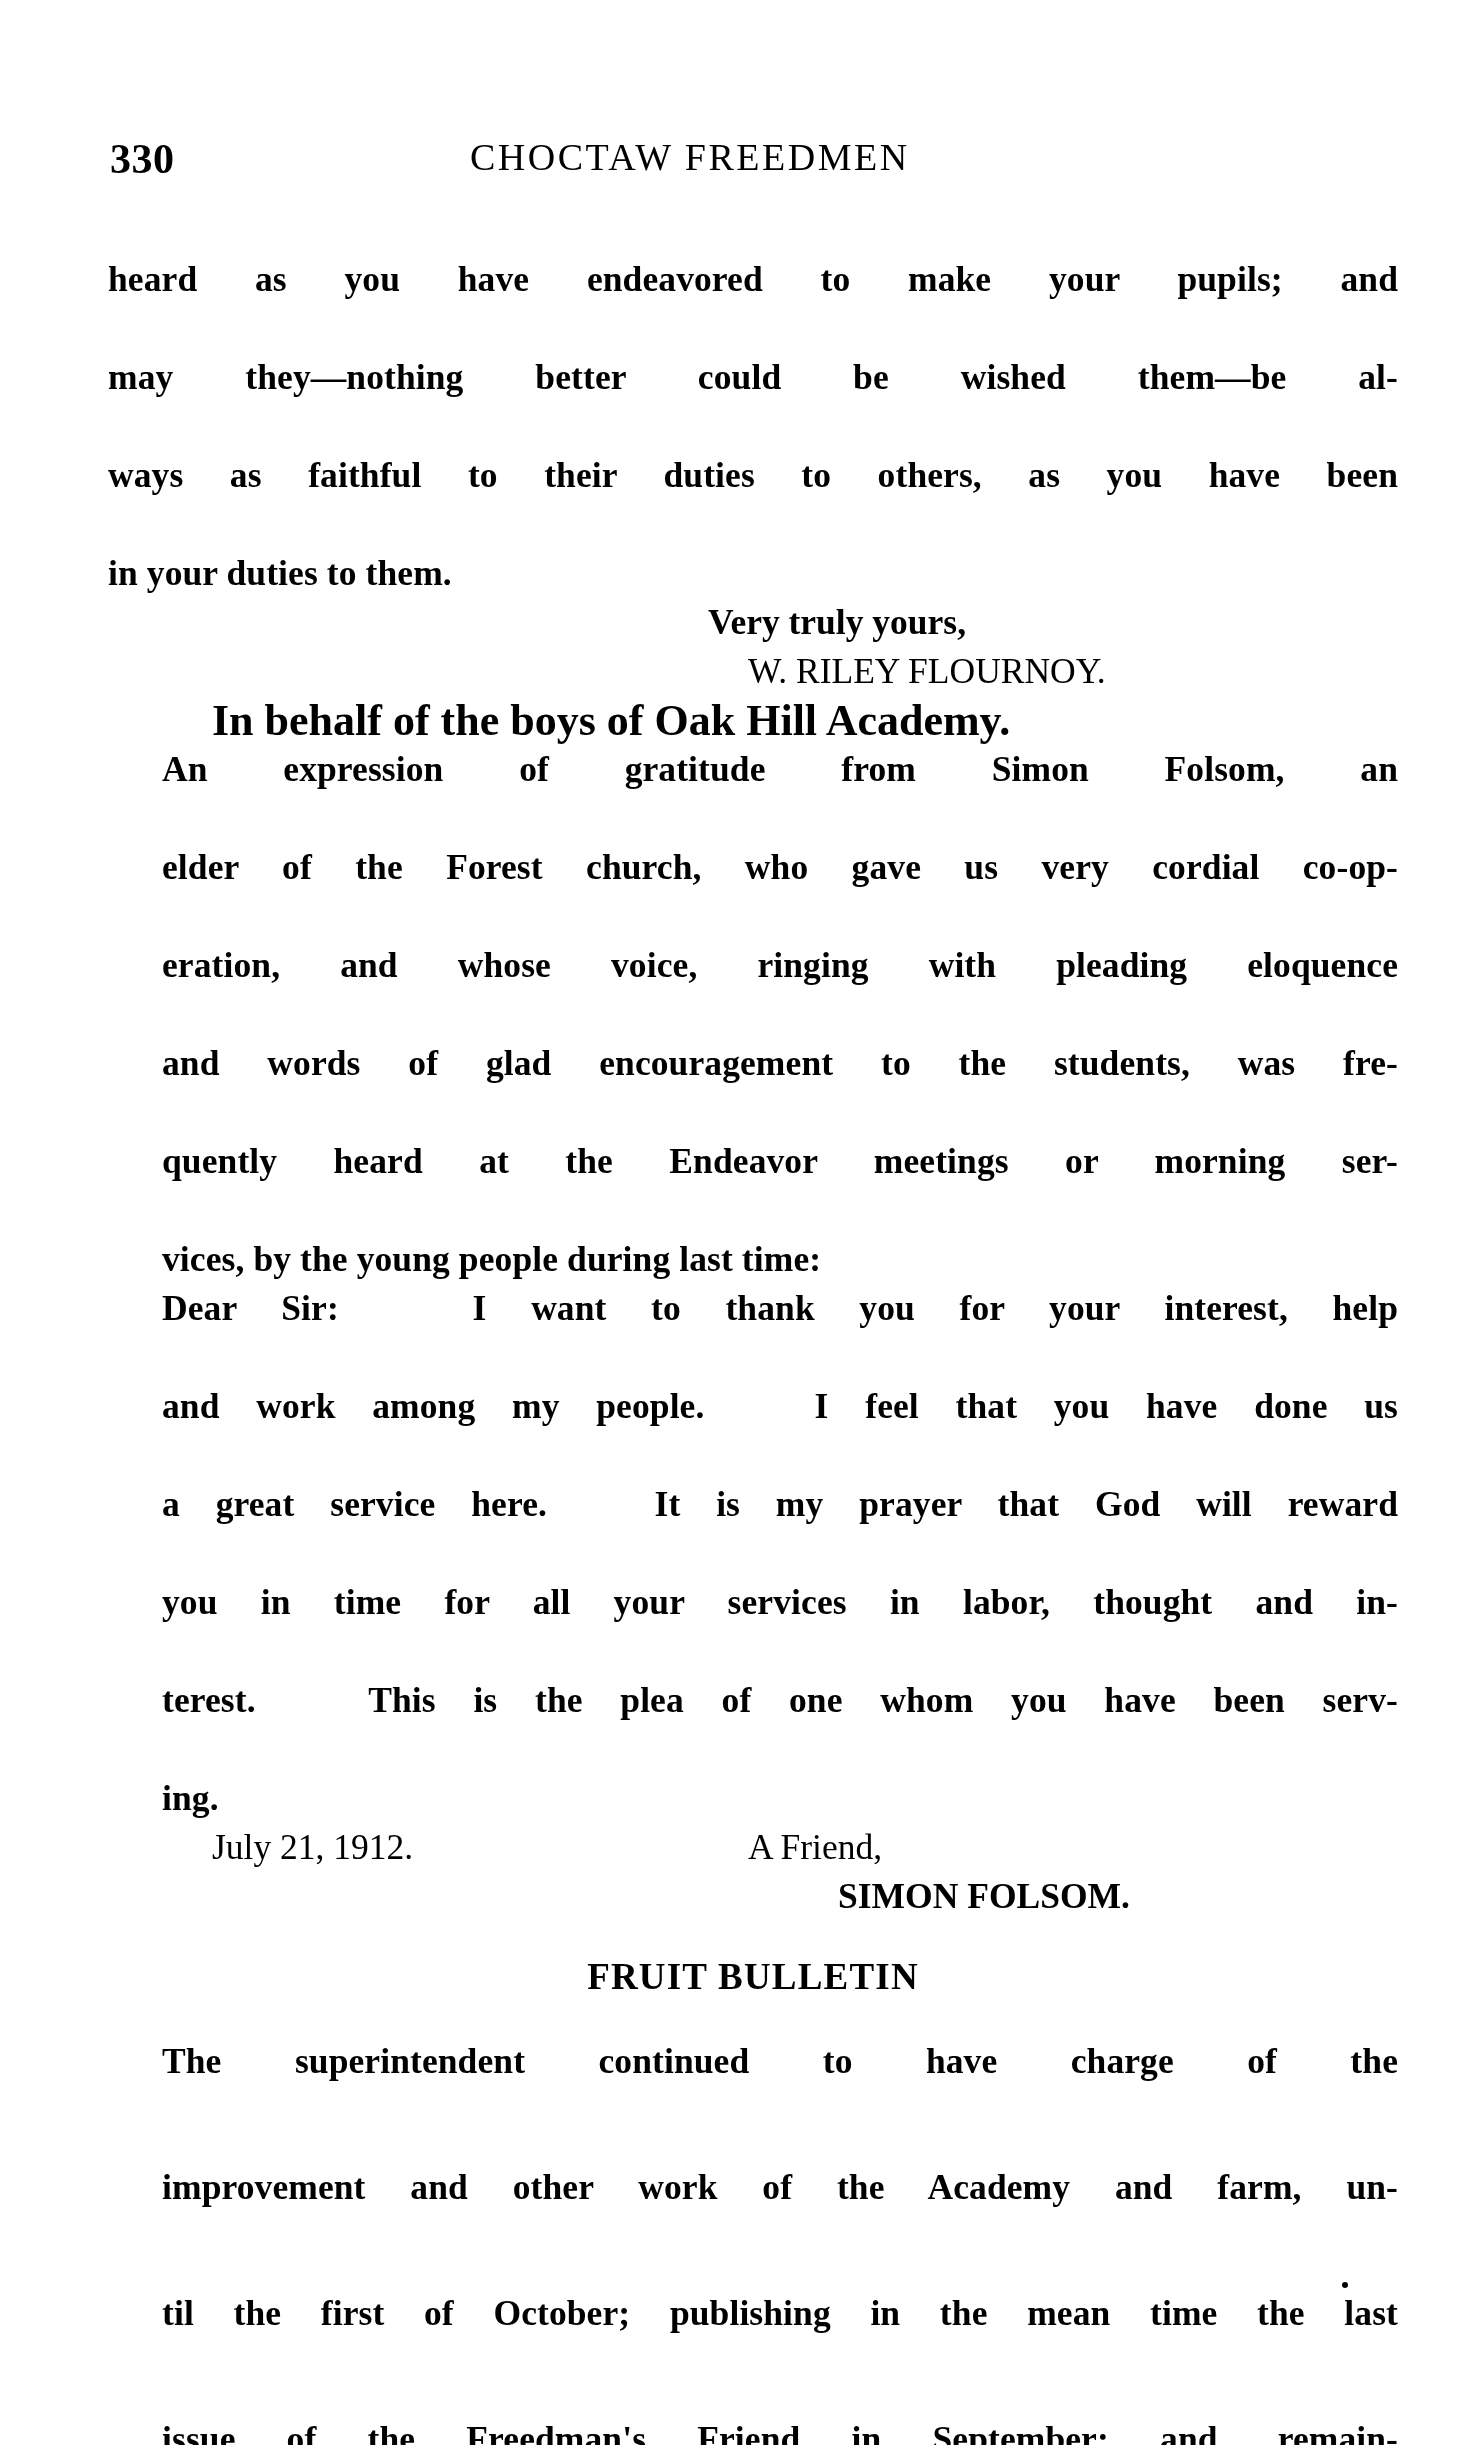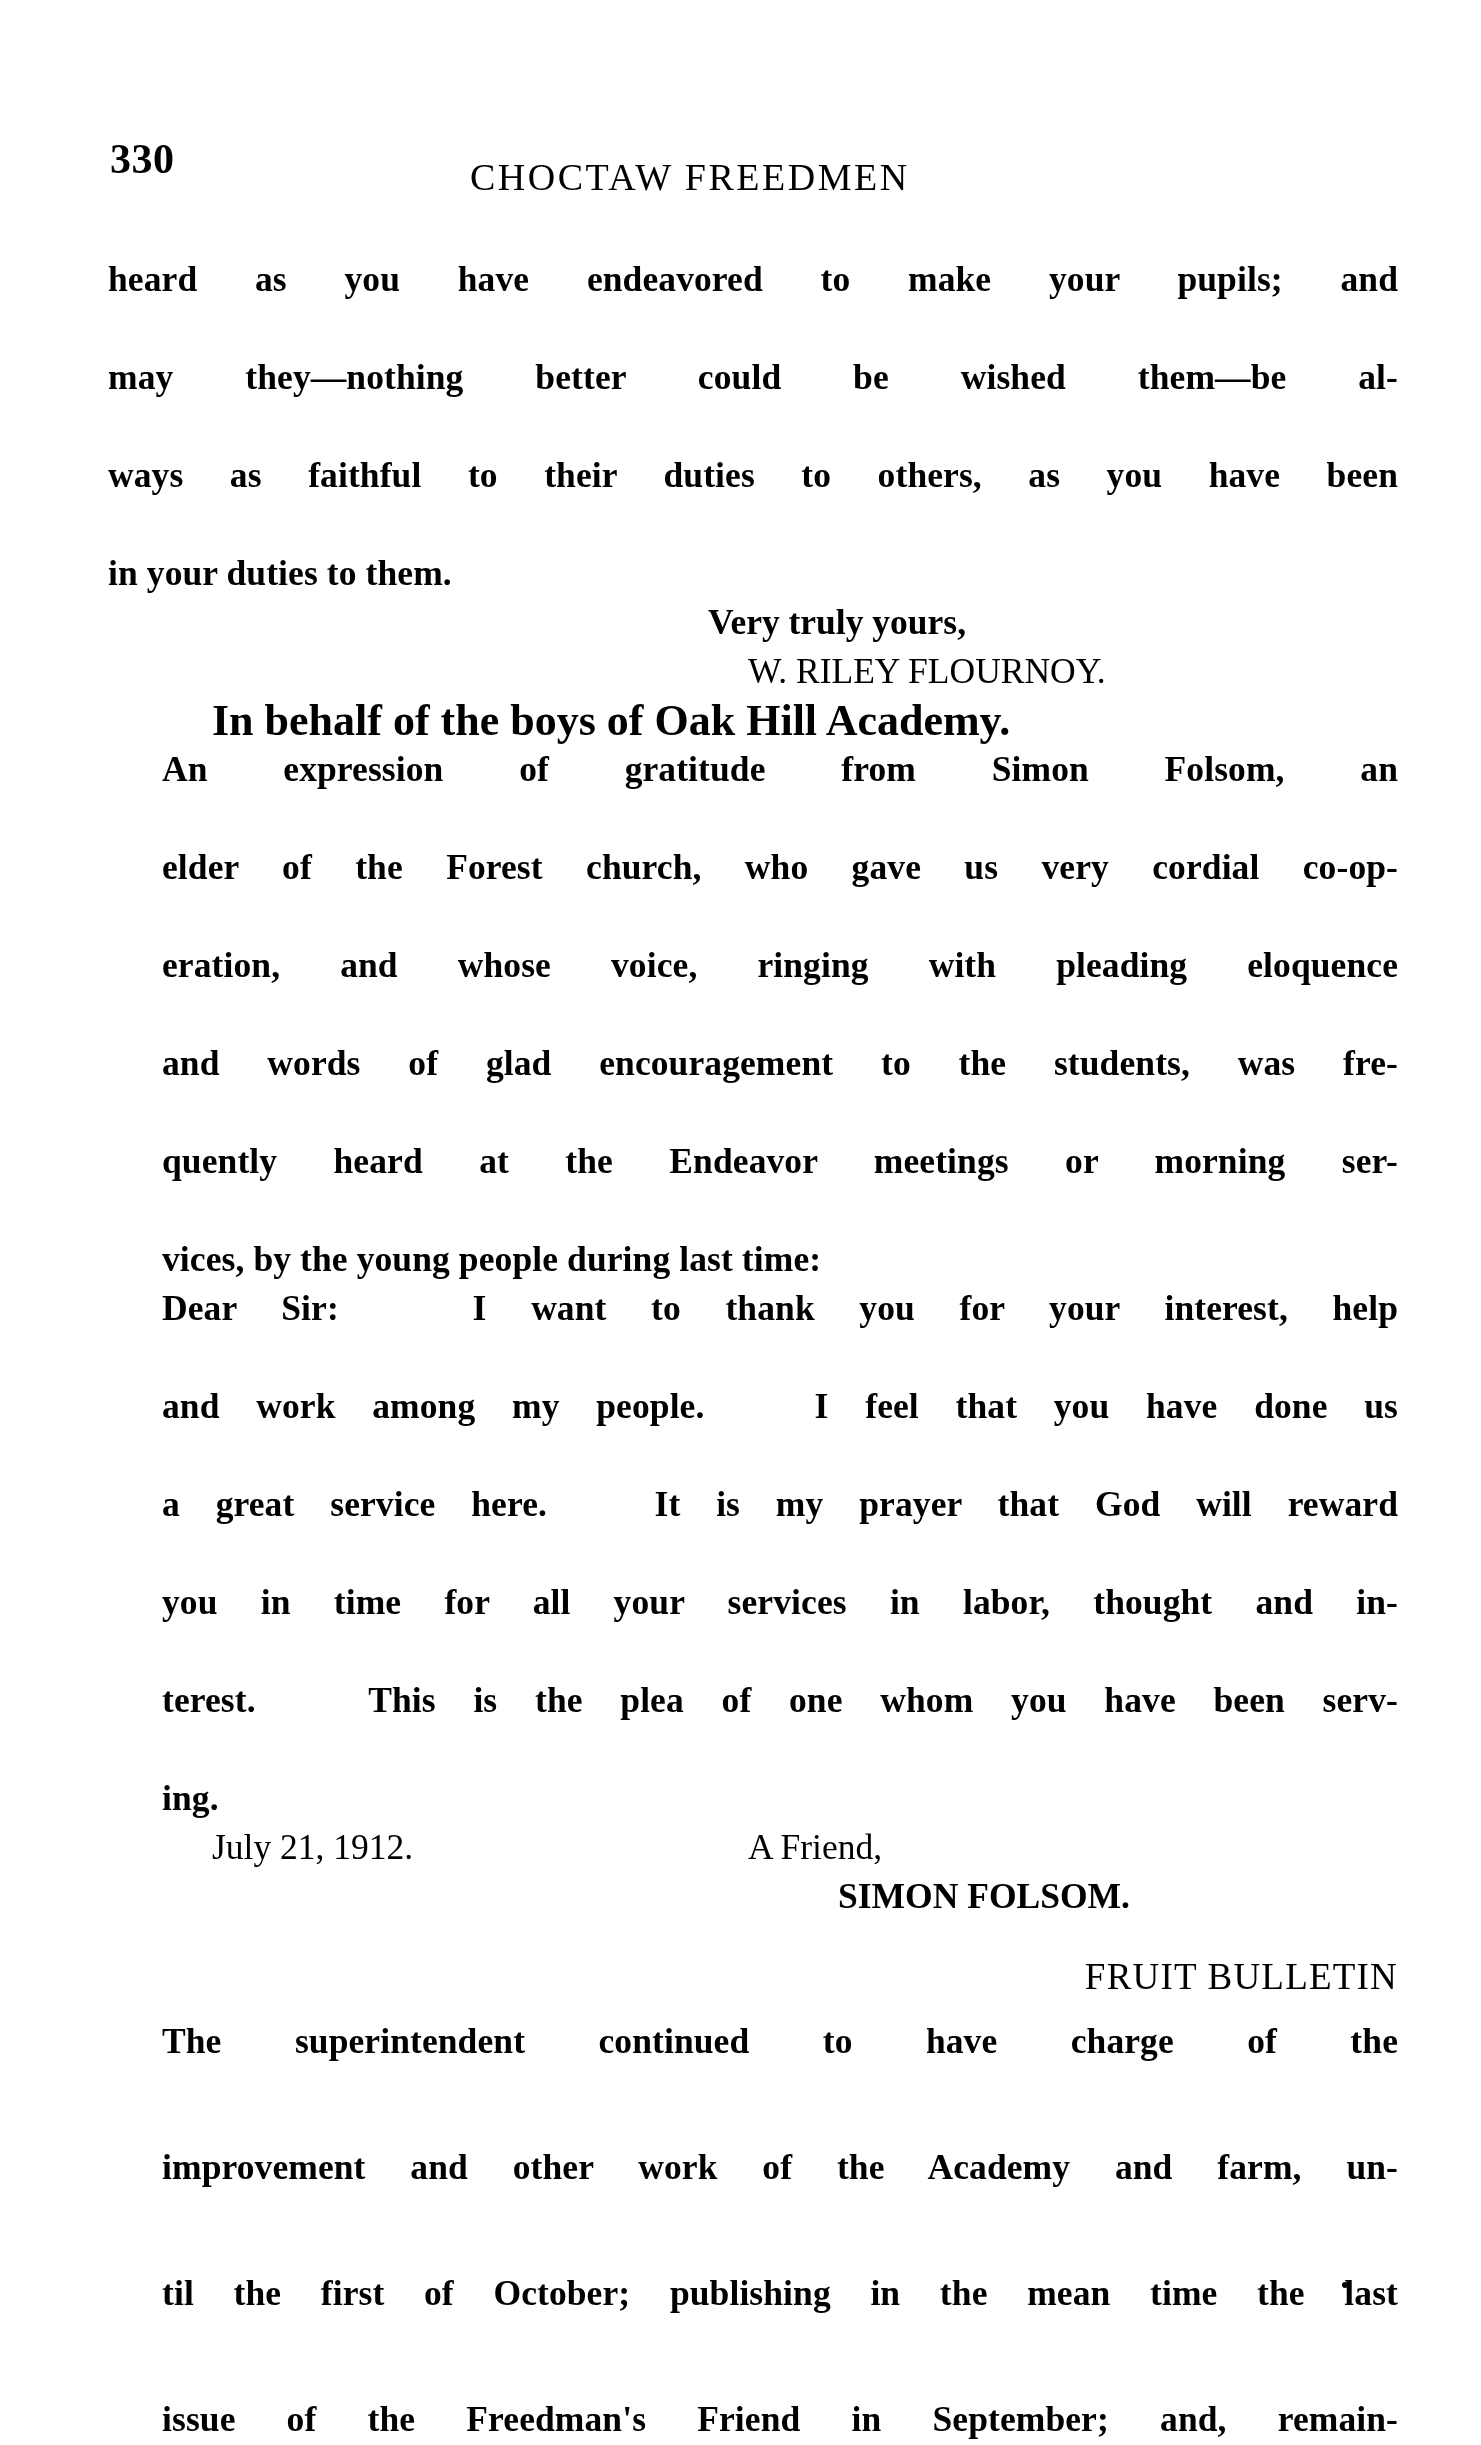--- a/index.html
+++ b/index.html
@@ -34,21 +34,21 @@
     position: absolute;
     left: 0;
     top: 0;
     font-size: 42px;
     font-weight: bold;
     letter-spacing: 0.5px;
   }
   .running-title {
     position: absolute;
     left: 360px;
-    top: 20px;
+    top: 0;
     font-size: 38px;
     letter-spacing: 2.5px;
   }
 
   
   .body-block {
     position: absolute;
     left: 108px;
     top: 255px;
     width: 1290px;
@@ -122,26 +122,26 @@
     display: block;
     font-size: 35.5px;
     line-height: 49px;
     font-weight: bold;
     padding-left: 730px;
   }
 
   
   .section-heading {
     display: block;
-    text-align: right;
+    text-align: center;
     font-size: 37px;
     letter-spacing: 1.2px;
     margin-top: 34px;
-    margin-bottom: 12px;
-    font-weight: normal;
+    margin-bottom: 32px;
+    font-weight: bold;
   }
 
   
   p.loose {
     margin: 0;
     font-size: 35.5px;
     line-height: 63px;
     text-align: justify;
     letter-spacing: 0.1px;
     font-weight: bold;

